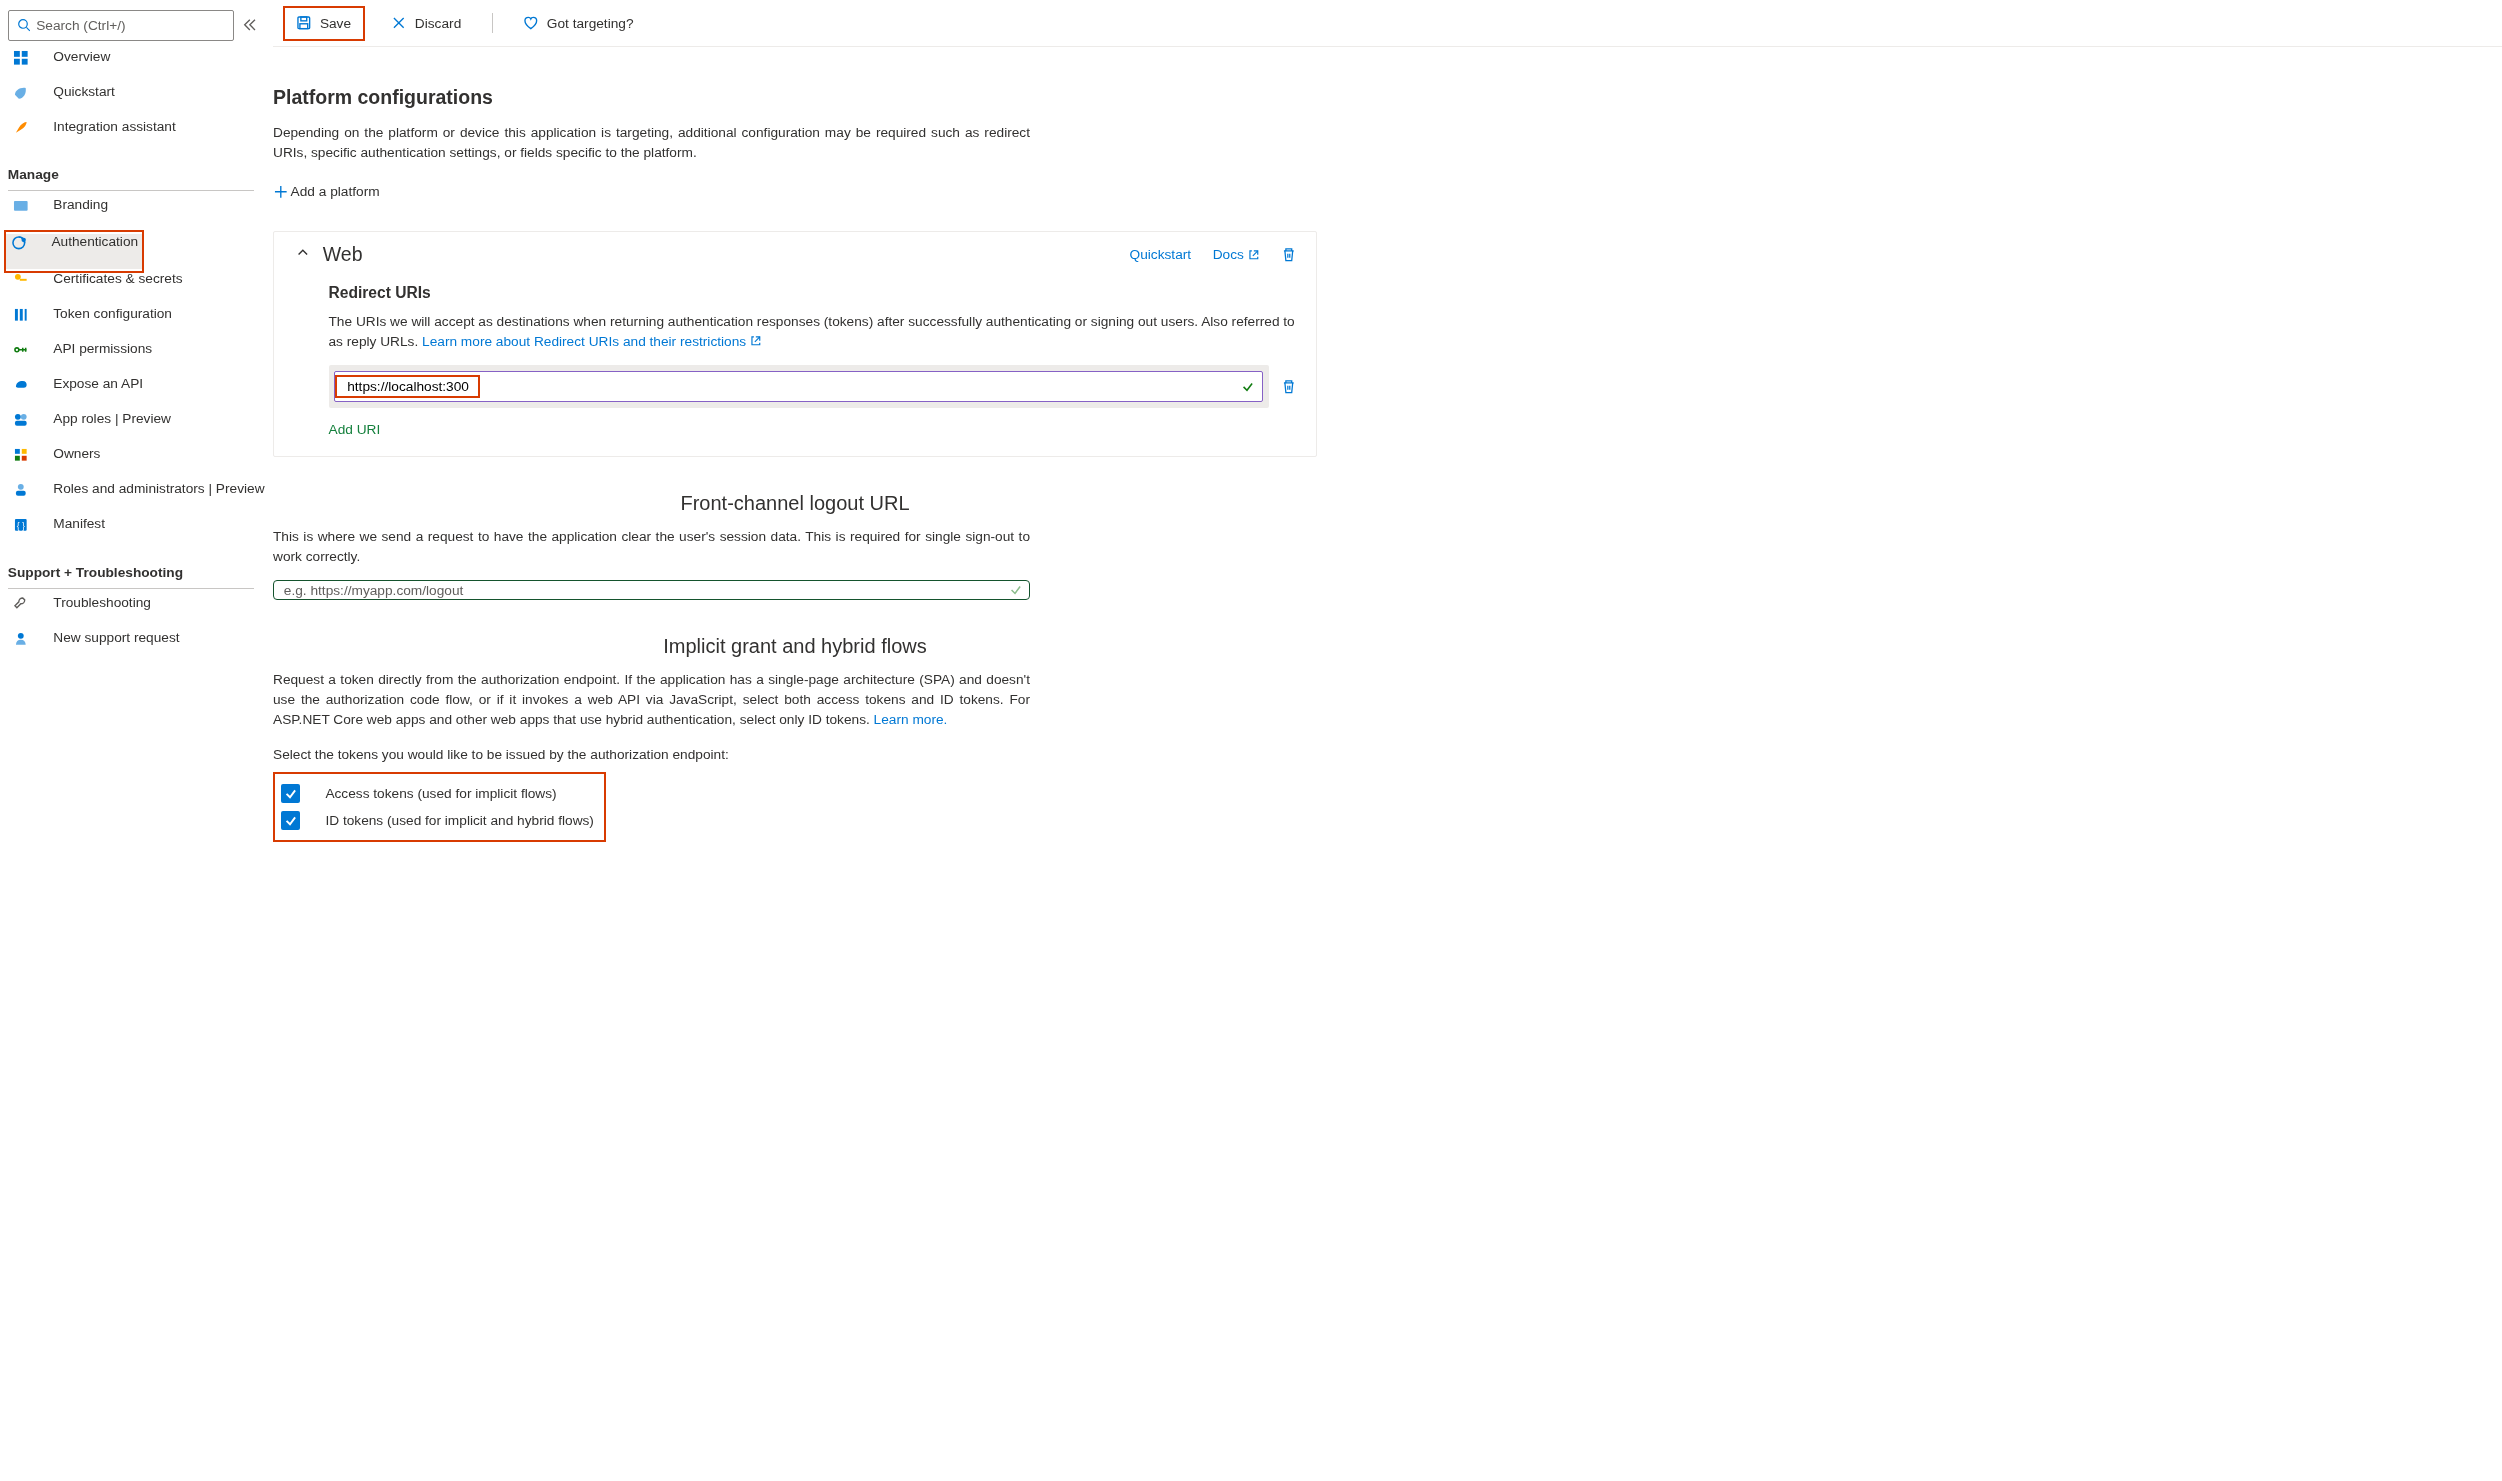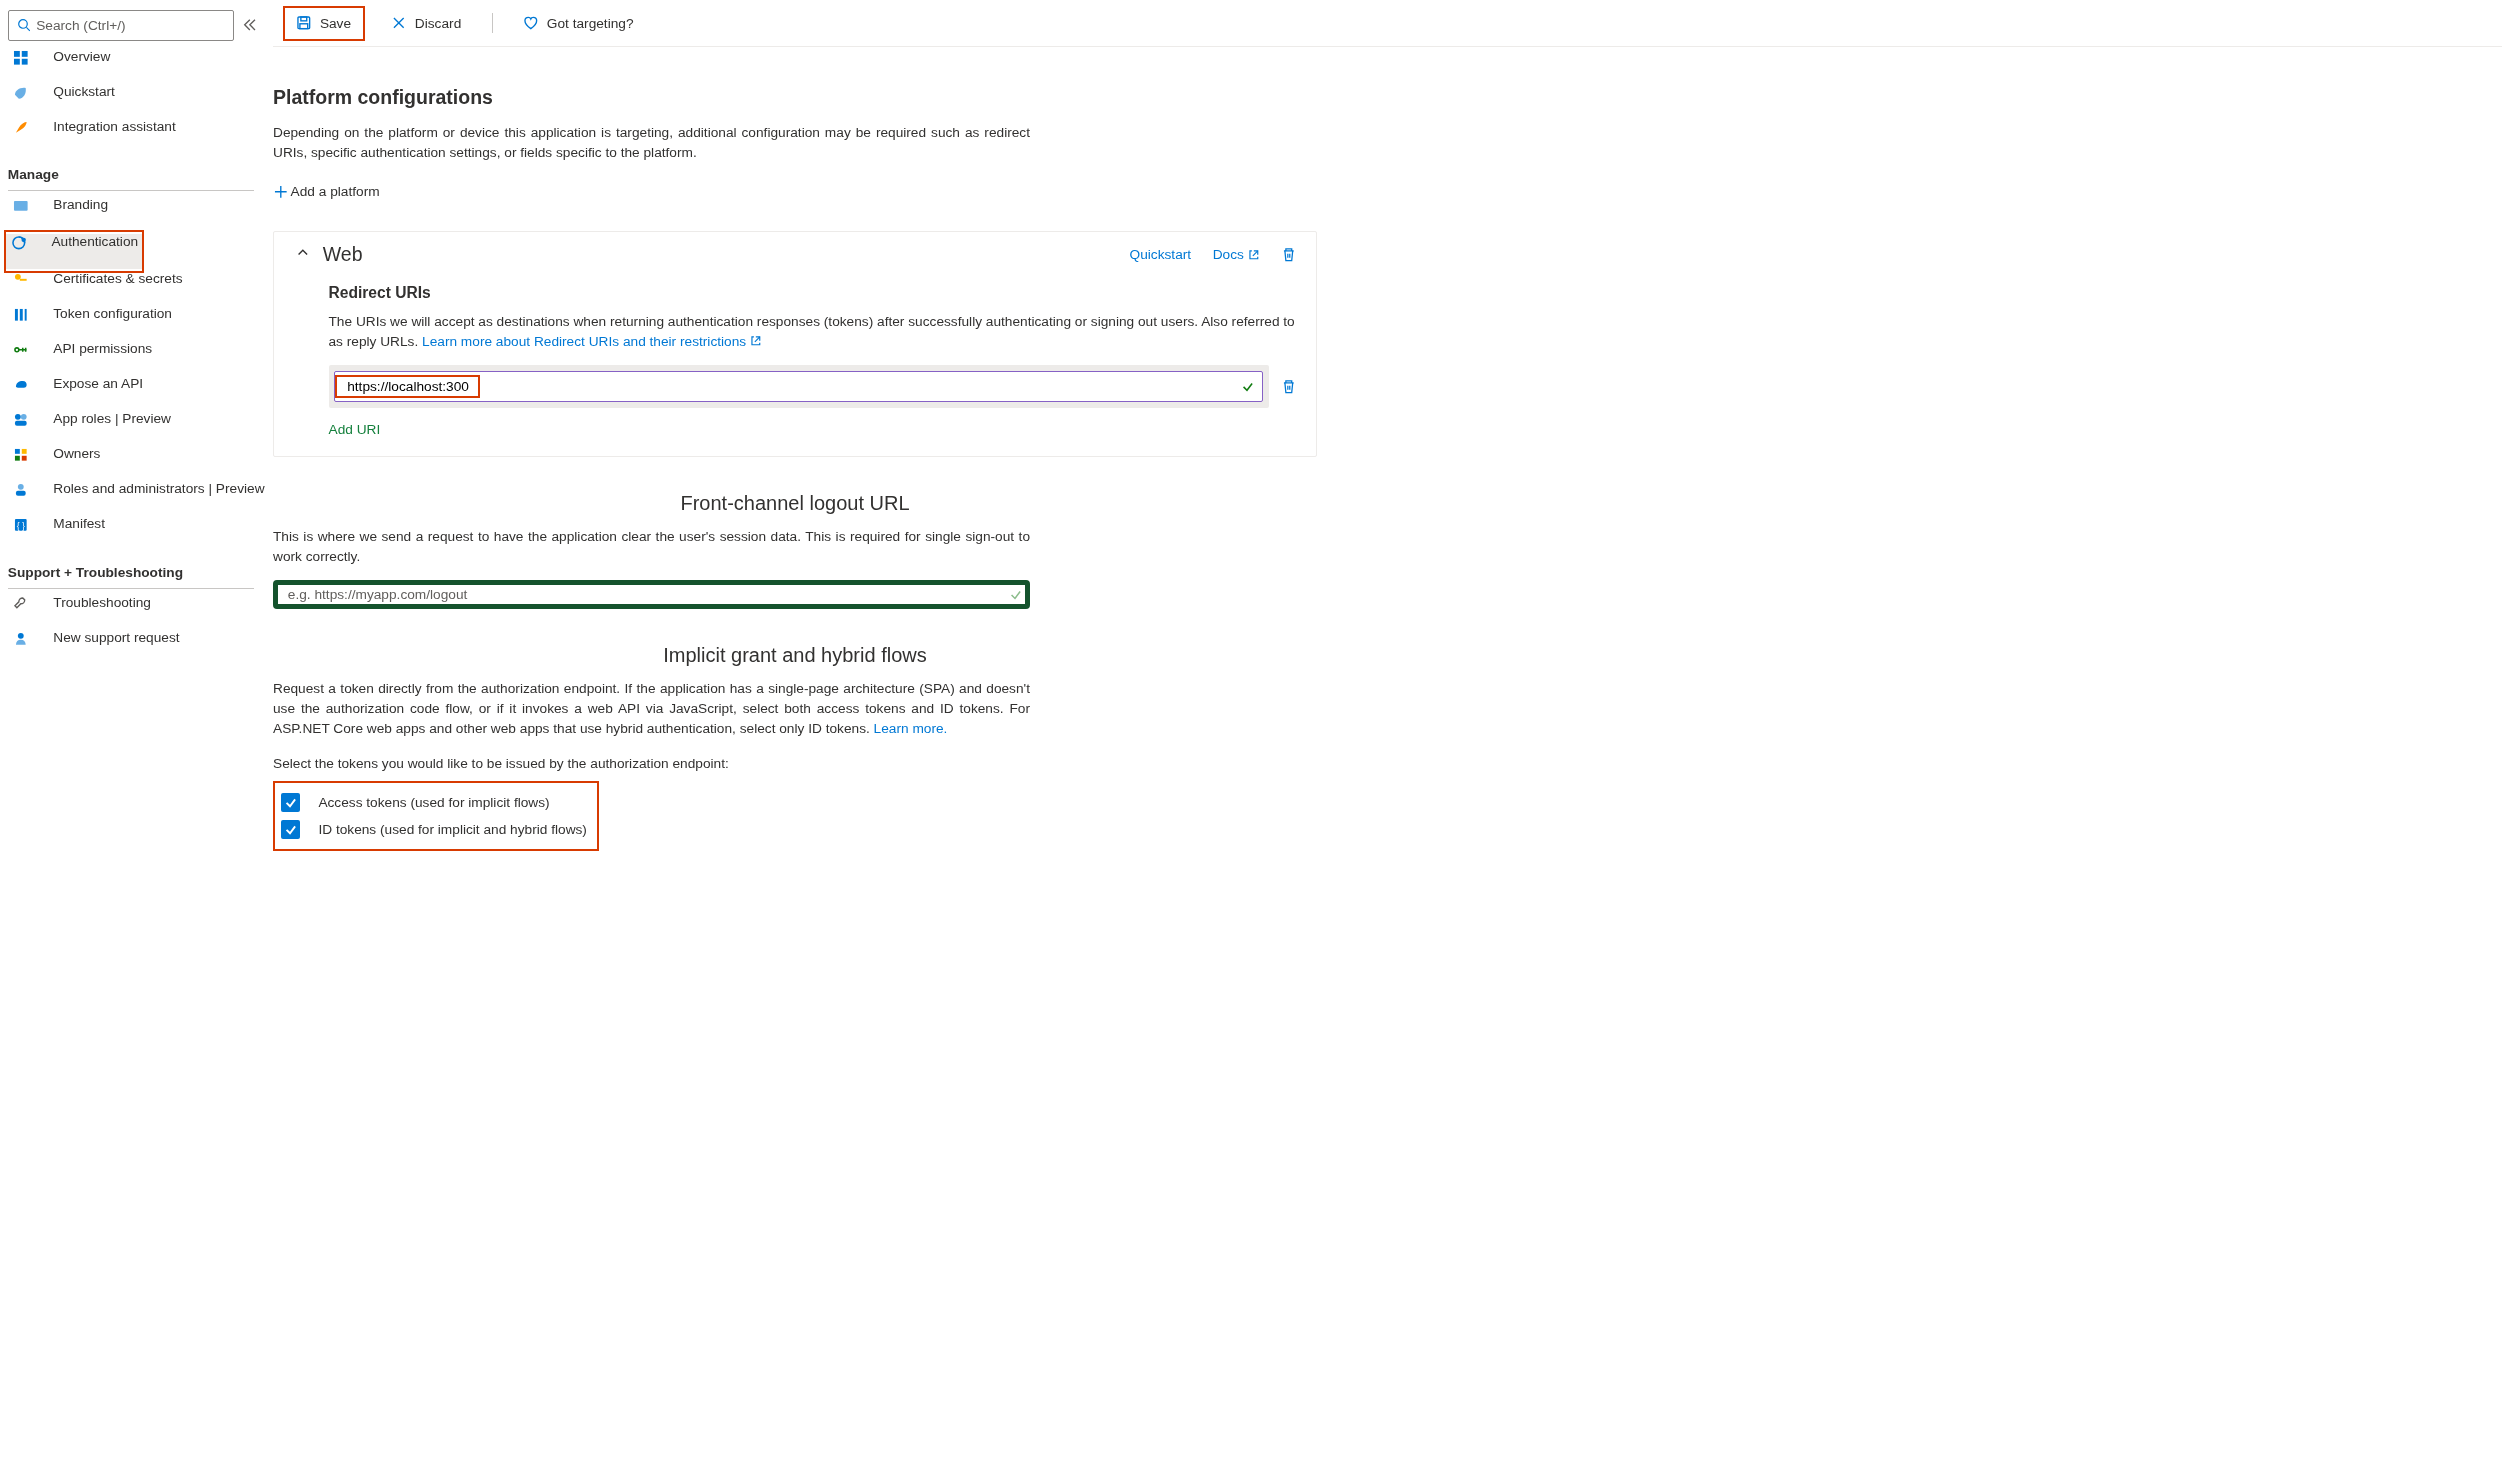--- a/index.html
+++ b/index.html
@@ -58,26 +58,26 @@
   .uri-row { display: flex; align-items: center; margin-top: 13.7px; gap: 11.7px; }
   .uri-input-wrap { flex: 1; background: #edebe9; padding: 5.9px; border-radius: 2px; display: flex; align-items: center; }
   .uri-field { position: relative; flex: 1; border: 1px solid #8661c5; border-radius: 2px; height: 31px; background: #fff; display: flex; align-items: center; padding-right: 7.8px; }
   .uri-field input { border: none; outline: none; padding: 0 7.8px; flex: 1; font-size: 13.7px; height: 100%; background: transparent; }
   .uri-highlight { border: 2px solid #d83b01; padding: 2px; display: inline-block; }
   .check-icon { color: #107c10; }
 
   .add-uri { margin-top: 13.7px; color: #15803d; cursor: pointer; padding-left: 0; }
 
   .logout-input-wrap { position: relative; max-width: 757px; margin-top: 13.7px; }
-  .logout-input { width: 100%; height: 29px; border: 5px solid #14532d; border-radius: 4px; padding: 0 29px 0 9.8px; font-size: 13.7px; outline: none; }
+  .logout-input { width: 100%; height: 20px; border: 1px solid #14532d; border-radius: 4px; padding: 0 29px 0 9.8px; font-size: 13.7px; outline: none; }
   .logout-input::placeholder { color: #605e5c; }
   .logout-check { position: absolute; right: 7.8px; top: 50%; transform: translateY(-50%); color: #8cbd8c; }
 
   .checkbox-group { border: 2px solid #d83b01; display: inline-block; padding: 5.9px 9.8px 5.9px 5.9px; margin-top: 9.8px; }
-  .checkbox-row { display: flex; align-items: center; gap: 18px; padding: 3.9px 0; cursor: pointer; }
+  .checkbox-row { display: flex; align-items: center; gap: 25px; padding: 3.9px 0; cursor: pointer; }
   .checkbox-box { width: 19.5px; height: 19.5px; background: #0078d4; border-radius: 2px; display: flex; align-items: center; justify-content: center; color: #fff; flex-shrink: 0; }
   .checkbox-box svg { width: 13.7px; height: 13.7px; }
 
   .subhead { font-size: 20px; font-weight: 400; margin-top: 35px; margin-bottom: 11.7px; text-align: center; }
 </style>
 </head>
 <body>
 
 <div class="sidebar">
   <div class="search-row">

